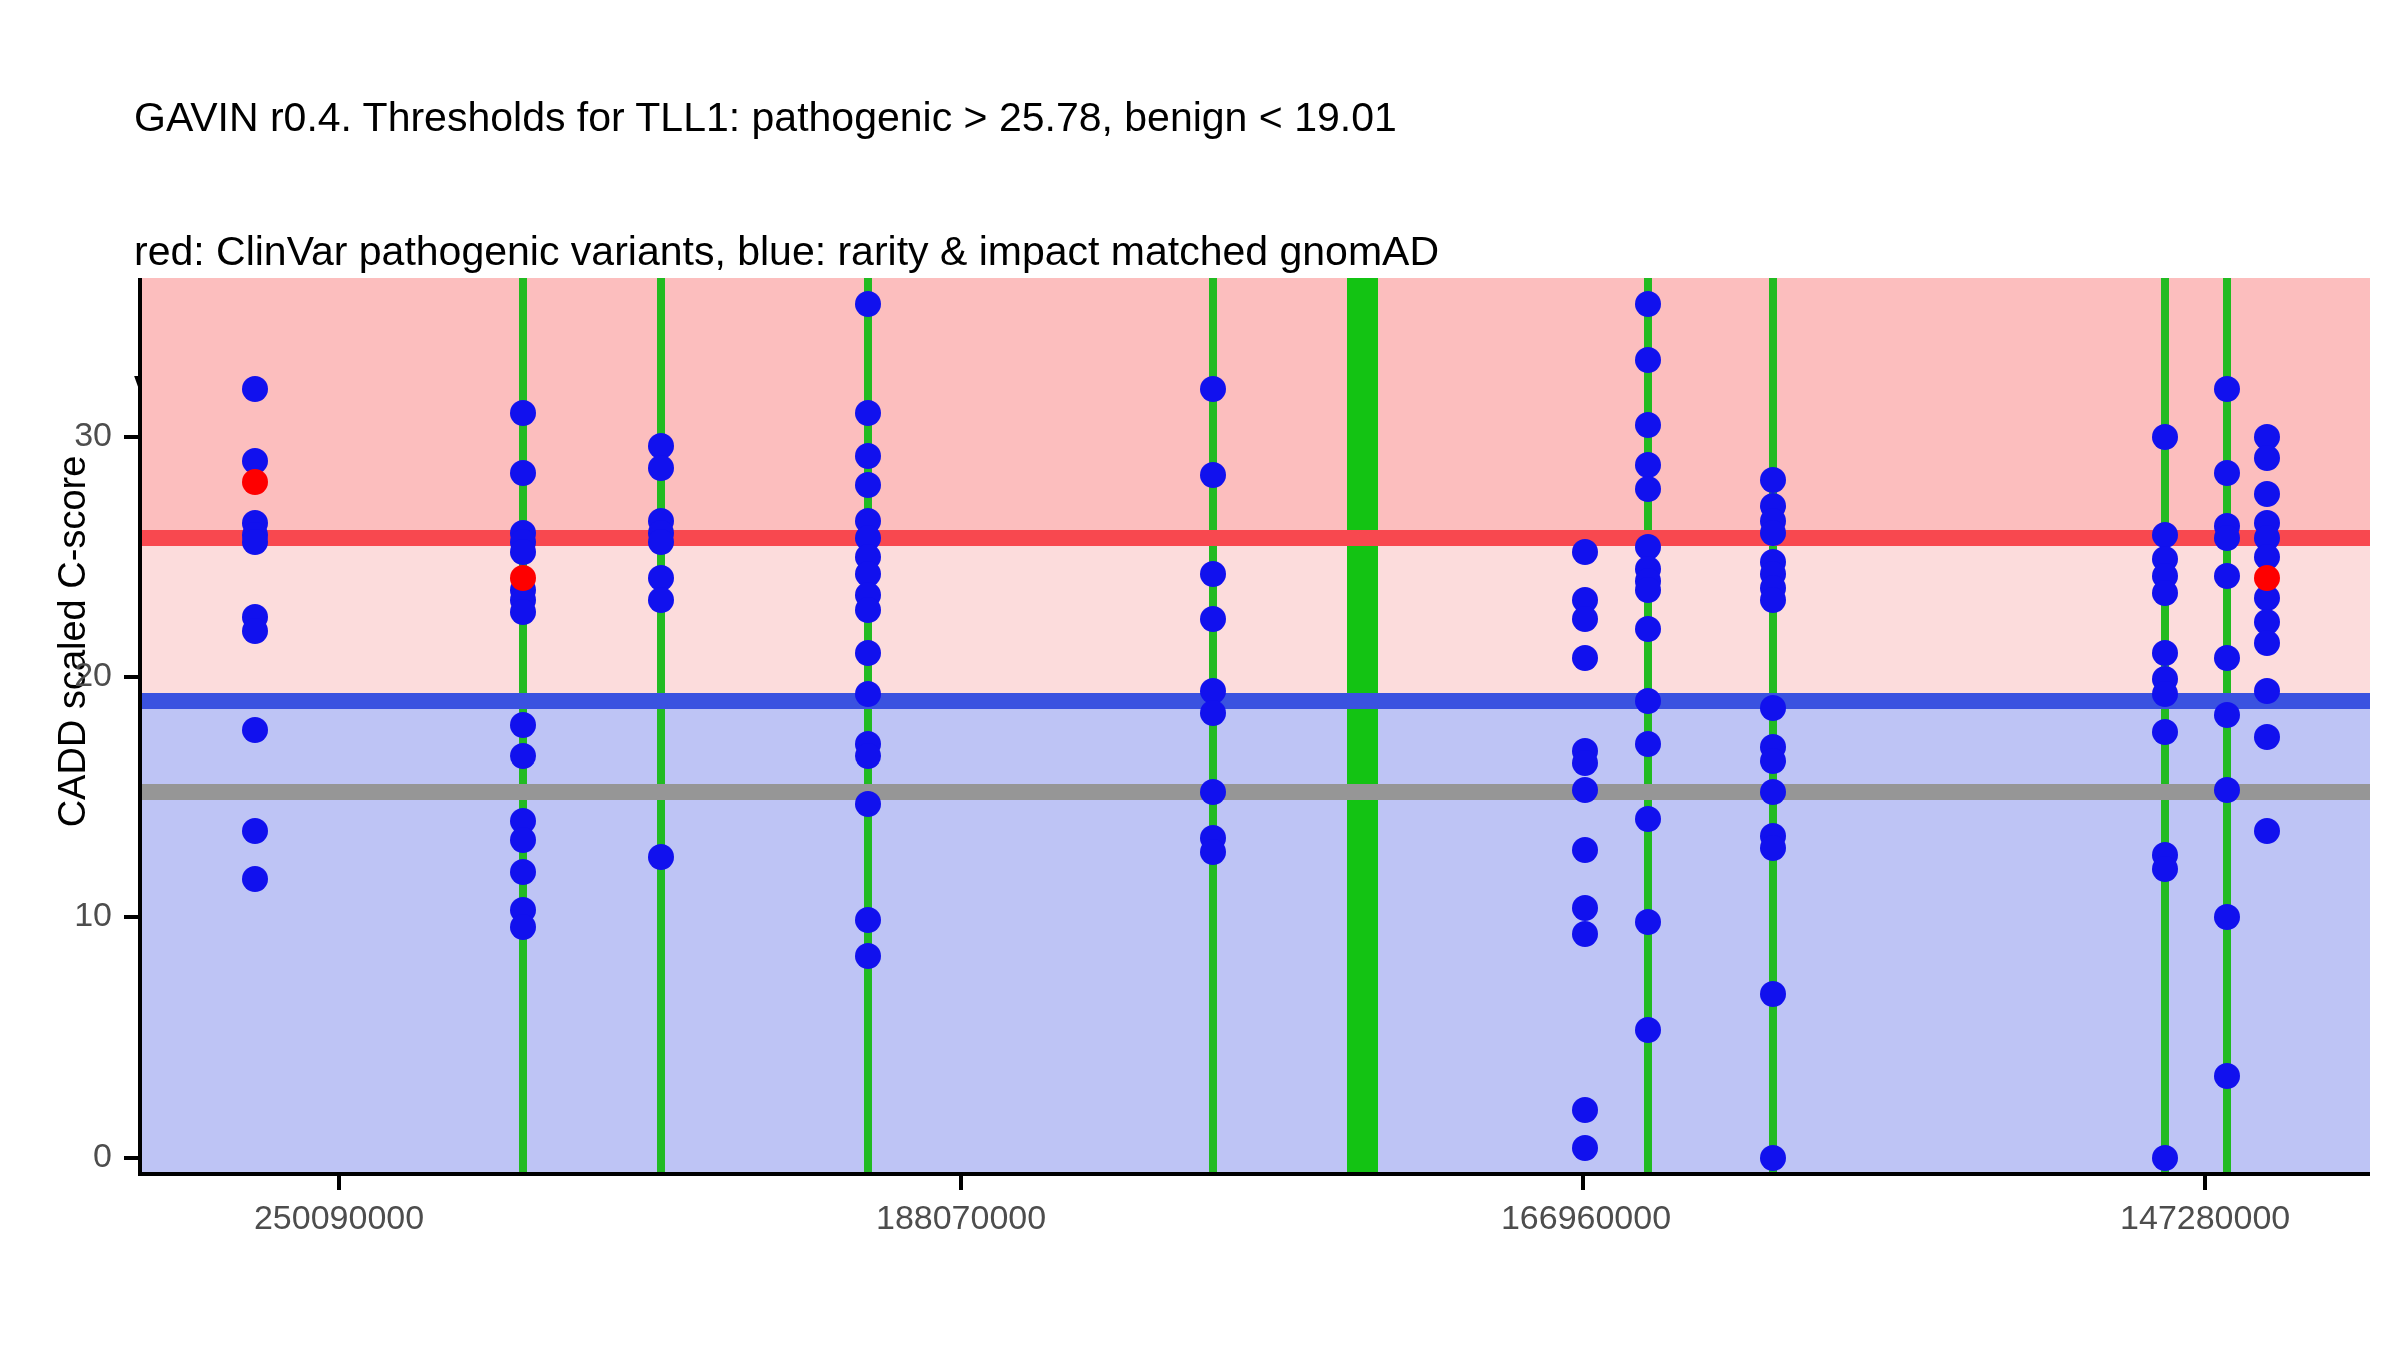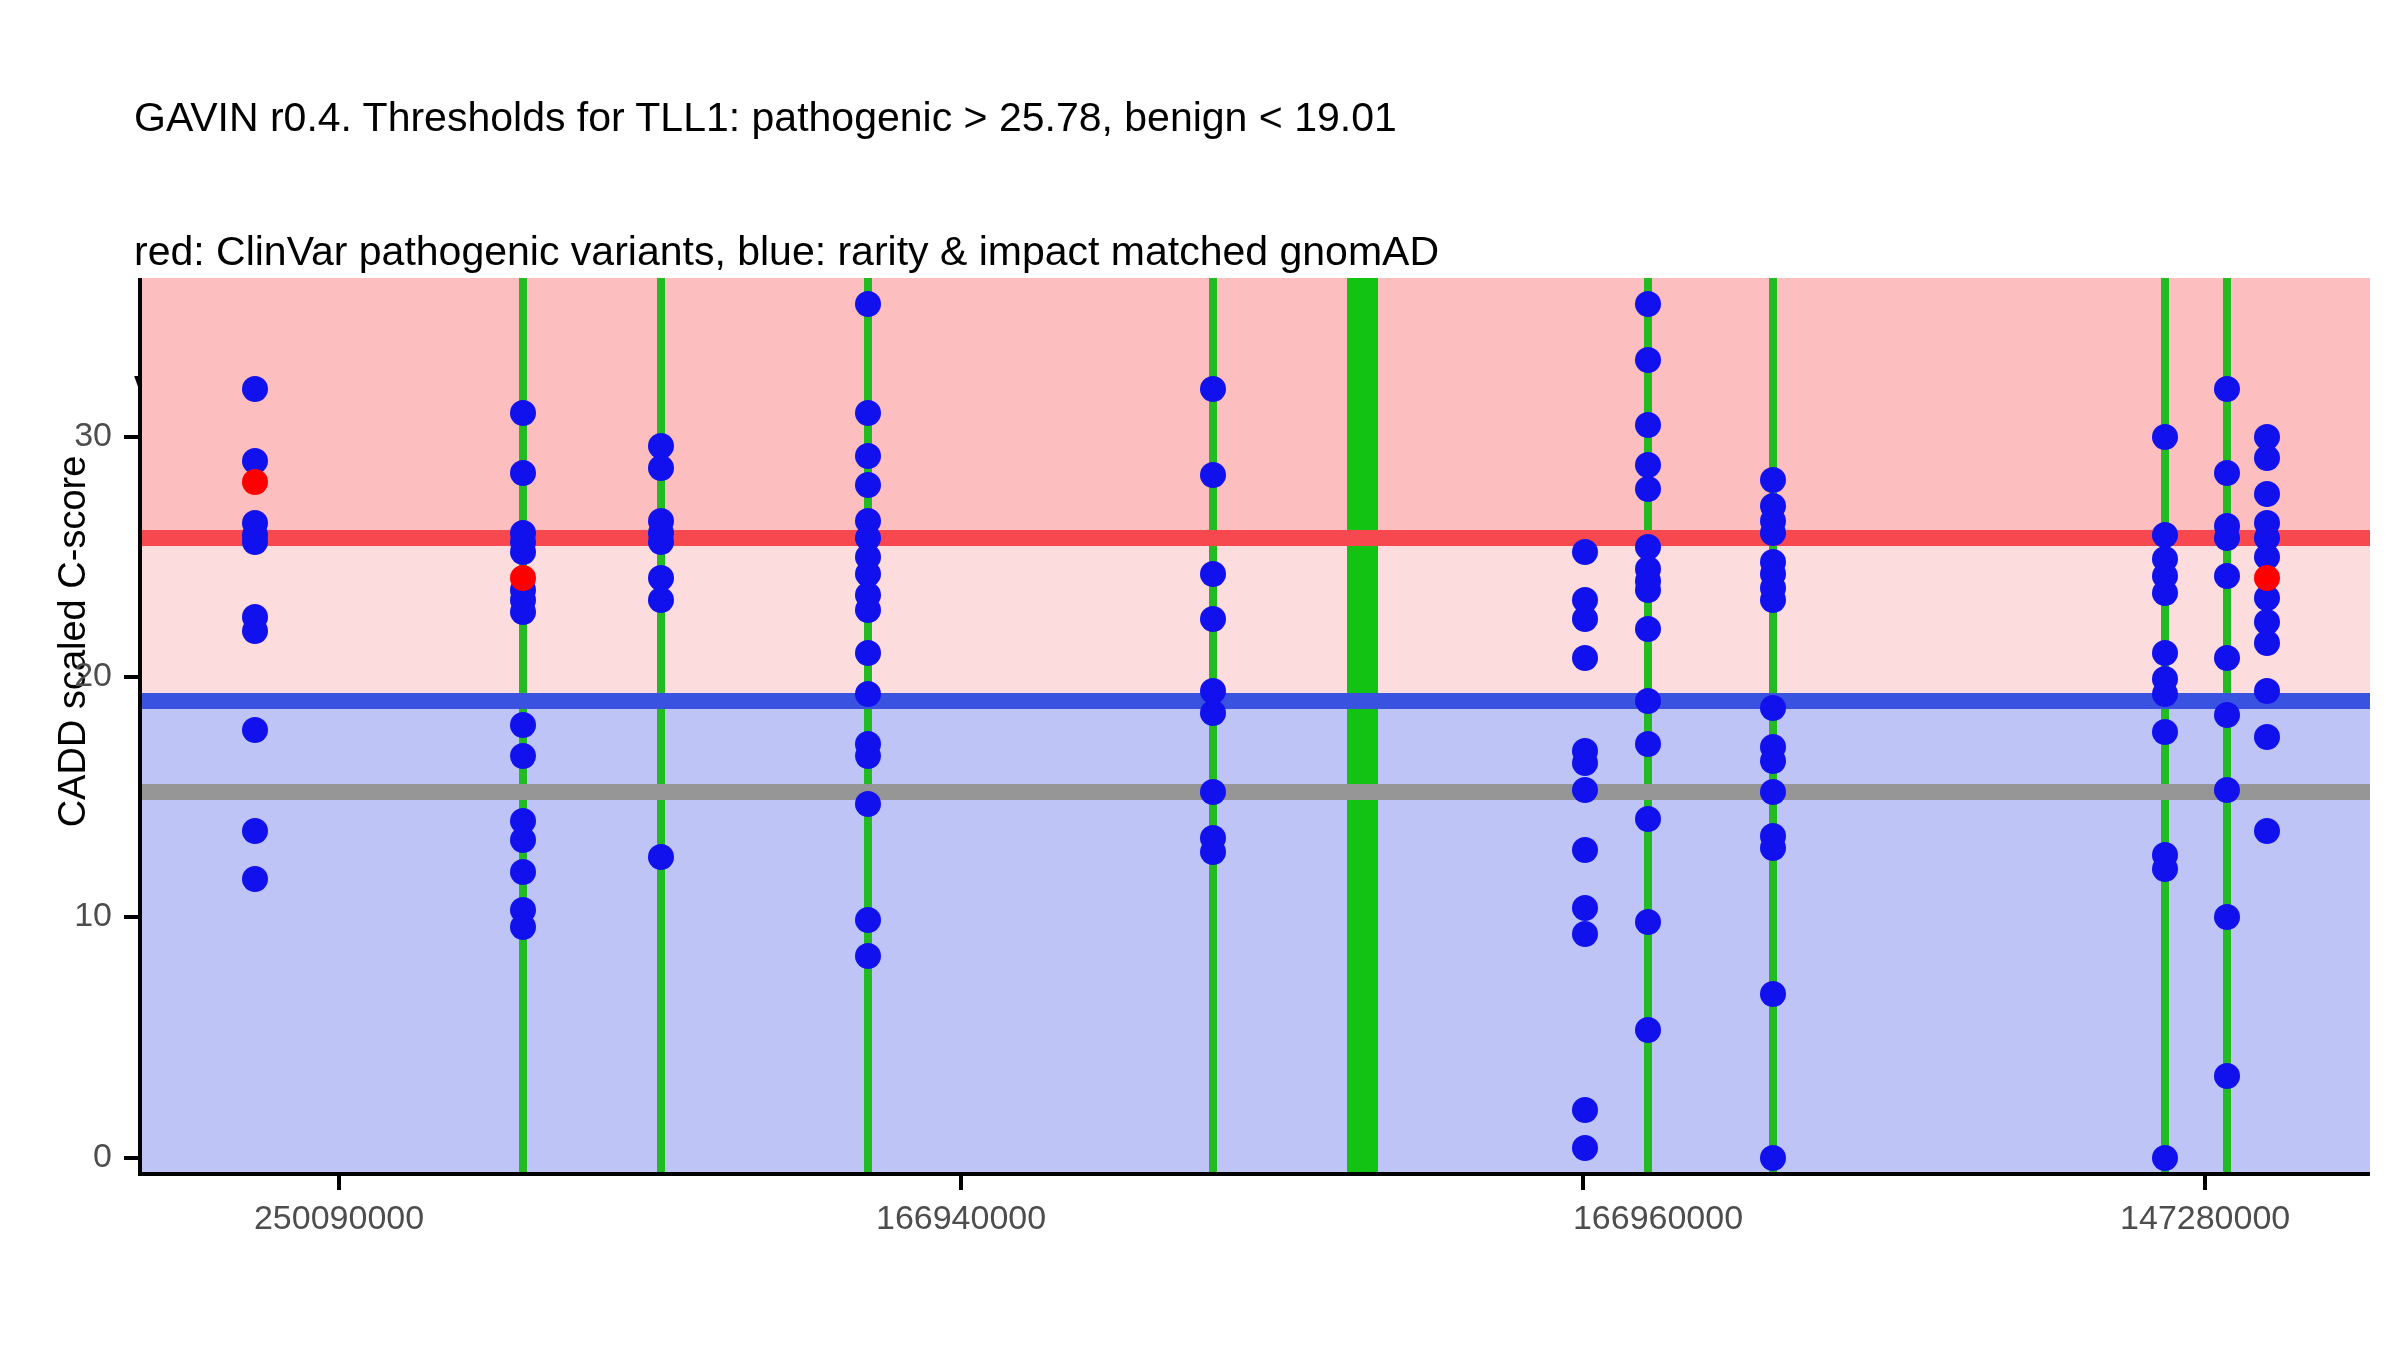--- a/index.html
+++ b/index.html
@@ -216,19 +216,19 @@
       <div class="ytlabel" style="top: 1135.58px; left: -88px; width: 200px;">0</div>
       <div class="ytick" style="top: 915.258px;"></div>
       <div class="ytlabel" style="top: 895.258px; left: -88px; width: 200px;">10</div>
       <div class="ytick" style="top: 674.935px;"></div>
       <div class="ytlabel" style="top: 654.935px; left: -88px; width: 200px;">20</div>
       <div class="ytick" style="top: 434.613px;"></div>
       <div class="ytlabel" style="top: 414.613px; left: -88px; width: 200px;">30</div>
       <div class="xtick" style="left: 337.052px;"></div>
       <div class="xtlabel" style="left: 169.052px;">250090000</div>
       <div class="xtick" style="left: 959.088px;"></div>
-      <div class="xtlabel" style="left: 791.088px;">166940000</div>
+      <div class="xtlabel" style="left: 791.088px;">188070000</div>
       <div class="xtick" style="left: 1581.12px;"></div>
-      <div class="xtlabel" style="left: 1488px;">166960000</div>
+      <div class="xtlabel" style="left: 1416px;">166960000</div>
       <div class="xtick" style="left: 2203.16px;"></div>
       <div class="xtlabel" style="left: 2035.16px;">147280000</div>
     </div>
 </div>
 
 </body></html>

